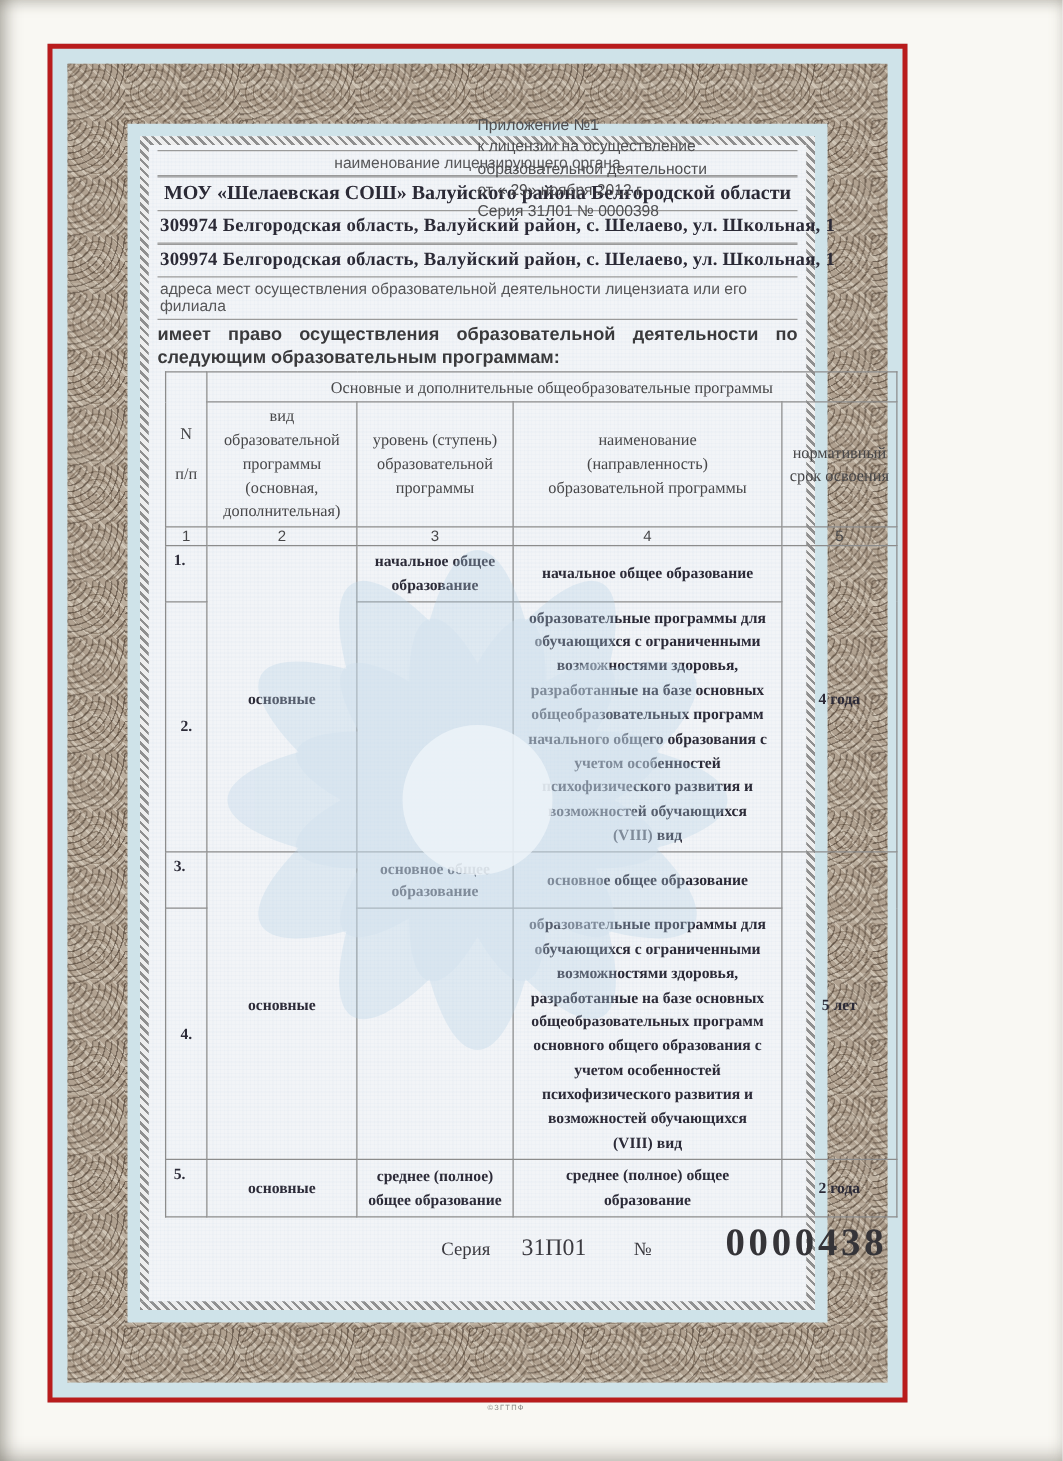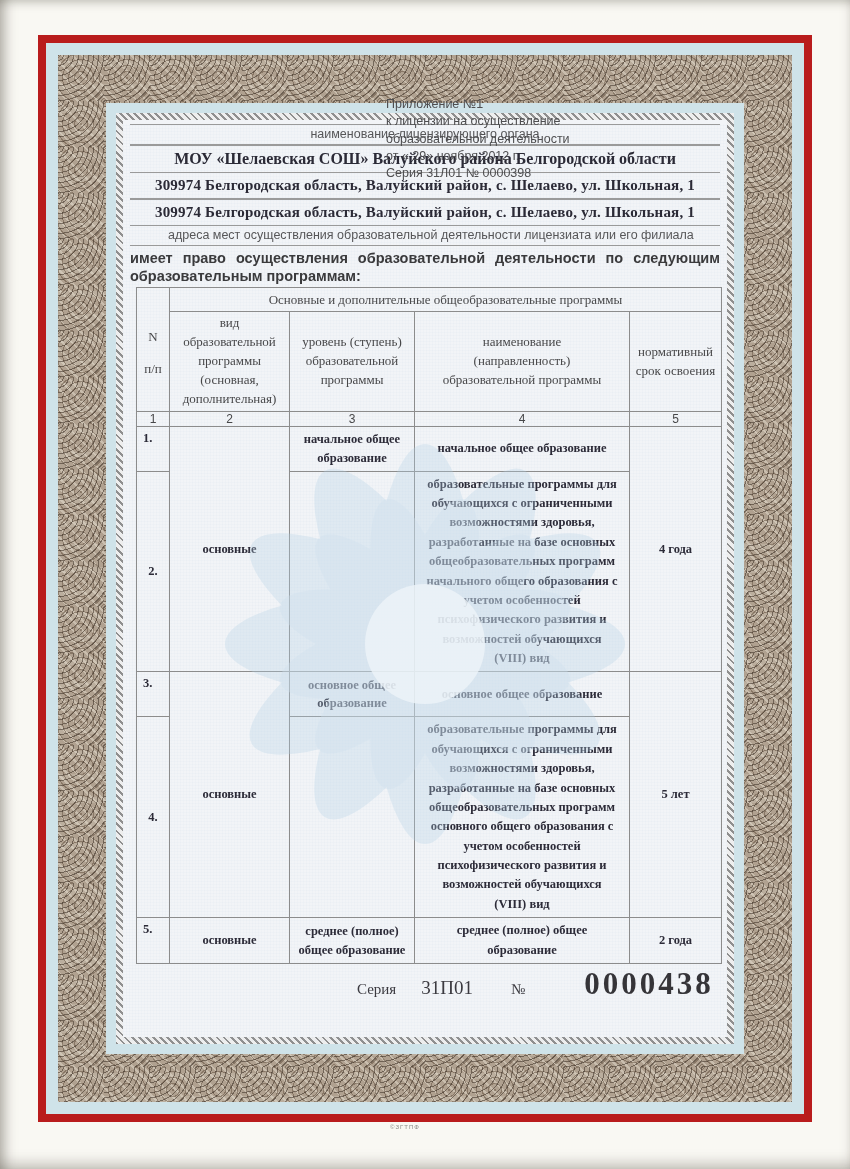--- a/index.html
+++ b/index.html
@@ -12,22 +12,22 @@
     position:absolute;inset:0;
     background:#f9f8f3;
     box-shadow:
       inset 14px 0 12px -9px rgba(110,105,95,.5),
       inset 0 10px 10px -7px rgba(110,105,95,.35),
       inset -8px 0 10px -7px rgba(140,135,125,.25),
       inset 0 -16px 14px -11px rgba(110,105,95,.4);
   }
   
   .doc{
-    position:absolute;left:38px;top:35px;width:774px;height:1087px;
-    box-sizing:border-box;border:8px solid #b91c1c;background:#cfe3e9;
+    position:absolute;left:38px;top:35px;width:688px;height:1087px;
+    box-sizing:border-box;border:4px solid #b91c1c;background:#cfe3e9;
     padding:12px;
   }
   .ornate{
     width:100%;height:100%;box-sizing:border-box;padding:48px;
     background-color:#b0a190;
     background-image:
       repeating-radial-gradient(circle at 0 0, rgba(58,45,35,.55) 0 1px, transparent 1px 5px),
       repeating-radial-gradient(circle at 23px 23px, rgba(96,78,60,.5) 0 1px, transparent 1px 6px),
       repeating-linear-gradient(45deg, rgba(238,232,218,.4) 0 2px, transparent 2px 7px),
       repeating-linear-gradient(0deg, rgba(220,214,200,.25) 0 6px, transparent 6px 23px);
@@ -62,21 +62,21 @@
   .title{
     margin:56px auto 0;max-width:540px;text-align:center;
     font-weight:bold;font-size:17px;line-height:1.22;color:#2b2a36;
   }
   .rule{border-bottom:1px solid #9a9a9a;margin:0;height:0;}
   .rule.m4{margin-top:4px;}
   .caption{
     font-family:"Liberation Sans", sans-serif;font-size:12.5px;color:#565658;
     text-align:center;padding:2px 0 3px;
   }
-  .caption.left{text-align:left;padding-left:2px;margin-left:36px;}
+  .caption.left{text-align:left;padding-left:2px;}
   .bold-line{
     font-weight:bold;font-size:16px;line-height:1.2;text-align:center;
     color:#2b2a36;padding:3px 2px 4px;
   }
   .bold-line.nowrap{white-space:nowrap;font-size:15px;letter-spacing:.2px;}
   .statement{
     font-family:"Liberation Sans", sans-serif;font-weight:bold;
     font-size:14.5px;line-height:1.25;color:#3a3a3c;
     text-align:justify;margin:3px 0 2px;
   }

